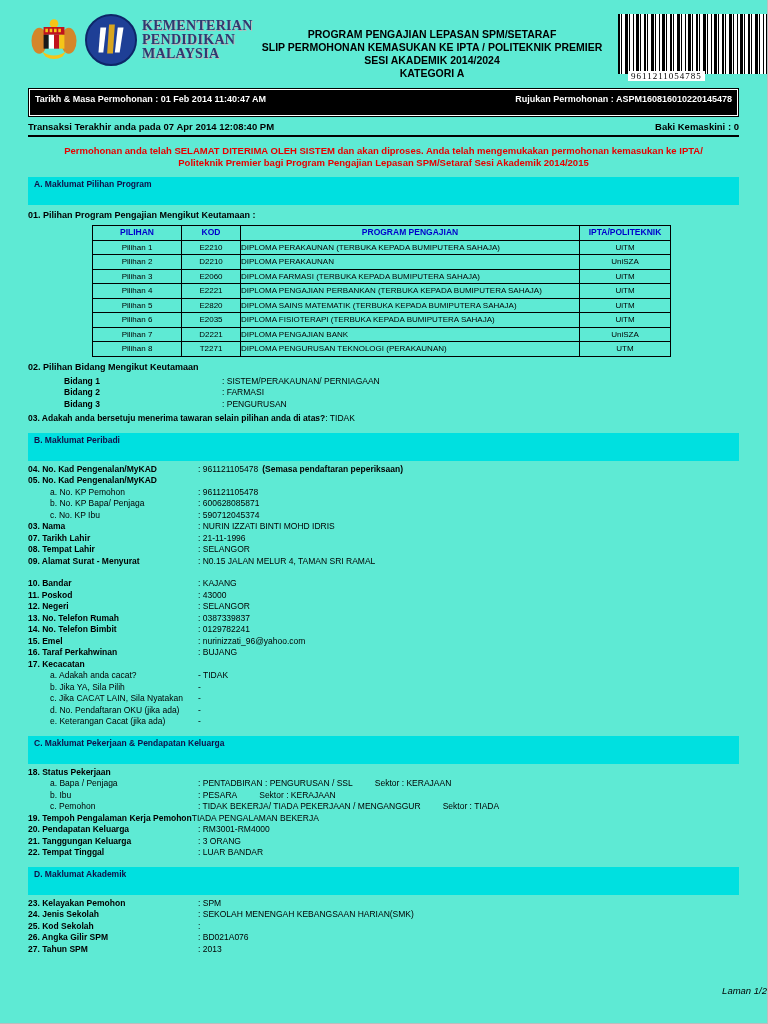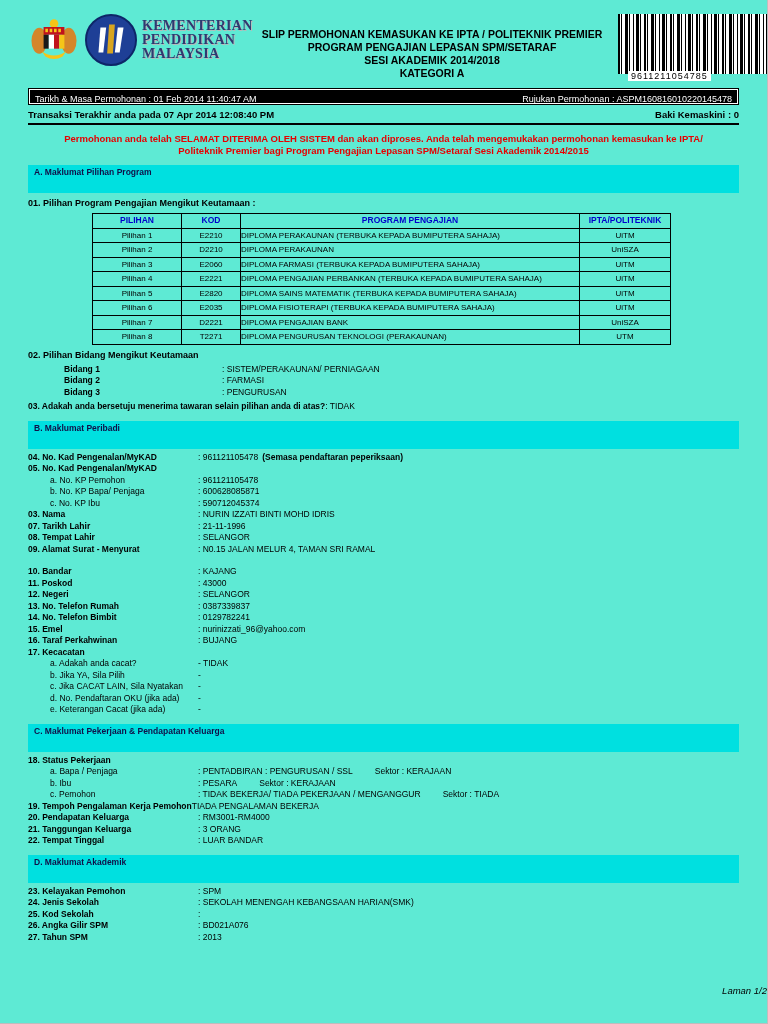--- a/index.html
+++ b/index.html
@@ -12,34 +12,34 @@
   .content { padding:14px 28px 0 28px; }
 
   
   .hdr { display:flex; align-items:flex-start; }
   .logo-block { display:flex; align-items:center; gap:5px; width:218px; flex:none; }
   .ministry-name { font-family:"Liberation Serif", serif; font-weight:bold;
     color:#2e3a70; font-size:14px; line-height:14px; letter-spacing:0.3px;
     text-shadow:1px 1px 0 #b9b9b9; }
   .title-block { flex:1; text-align:center; font-weight:bold; font-size:10.5px;
     line-height:13px; padding-top:14px; }
-  .barcode-block { width:121px; flex:none; position:relative; height:66px; }
+  .barcode-block { width:121px; flex:none; position:relative; height:66px;font-family:Liberation Serif, serif; }
   .bars { width:150px; height:60px;
     background:repeating-linear-gradient(90deg,
       #000 0 2px, #fff 2px 3px, #000 3px 4px, #fff 4px 7px,
       #000 7px 10px, #fff 10px 11px, #000 11px 12px, #fff 12px 15px,
       #000 15px 16px, #fff 16px 18px, #000 18px 21px, #fff 21px 22px,
       #000 22px 23px, #fff 23px 26px); }
   .barcode-num { position:absolute; left:10px; bottom:-1px; background:#fff;
     font-size:9px; padding:0 3px; letter-spacing:1px; }
 
   
-  .black-bar { margin-top:8px; background:#000; color:#fff; font-weight:normal;
+  .black-bar { margin-top:8px; background:#000; color:#fff; font-weight:bold;
     font-size:9px; display:flex; justify-content:space-between;
-    padding:5px 6px 0 6px; box-shadow:inset 0 0 0 1px #fff; border:1px solid #000; }
+    padding:5px 6px 12px 6px; box-shadow:inset 0 0 0 1px #fff; border:1px solid #000; }
   .trans-row { margin-top:4px; display:flex; justify-content:space-between;
     font-weight:bold; font-size:9.5px; }
   .rule { margin-top:3px; border:none; border-top:2px solid #000; }
   .notice { margin:6px auto 0 auto; width:660px; text-align:center; color:#e80000;
     font-weight:bold; font-size:9.5px; line-height:12px; }
 
   
   .sec-bar { margin-top:8px; background:#00e0e0; color:#101048; font-weight:bold;
     font-size:8.5px; line-height:15px; height:28px; padding-left:6px; }
 
@@ -105,23 +105,23 @@
           <path d="M25 11 l6 0 l-2 30 l-6 0 Z" fill="#d8a520"></path>
           <path d="M34 14 l6 0 l-4 26 l-5 0 Z" fill="#ffffff"></path>
         </svg>
         <div class="ministry-name">
           <div>KEMENTERIAN</div>
           <div>PENDIDIKAN</div>
           <div>MALAYSIA</div>
         </div>
       </div>
       <div class="title-block">
+        <div>PROGRAM PENGAJIAN LEPASAN SPM/SETARAF</div>
         <div>SLIP PERMOHONAN KEMASUKAN KE IPTA / POLITEKNIK PREMIER</div>
-        <div>PROGRAM PENGAJIAN LEPASAN SPM/SETARAF</div>
-        <div>SESI AKADEMIK 2014/2018</div>
+        <div>SESI AKADEMIK 2014/2024</div>
         <div>KATEGORI A</div>
       </div>
       <div class="barcode-block">
         <div class="bars"></div>
         <div class="barcode-num">9611211054785</div>
       </div>
     </div>
 
     <div class="black-bar">
       <span>Tarikh &amp; Masa Permohonan : 01 Feb 2014 11:40:47 AM</span>

